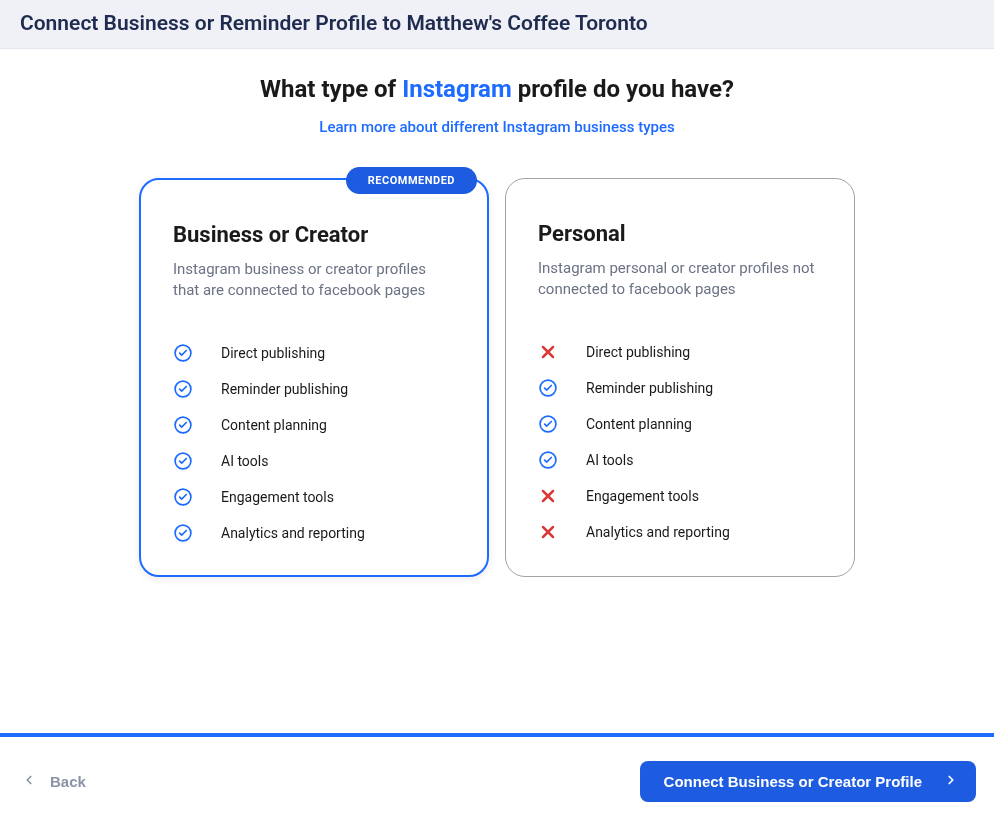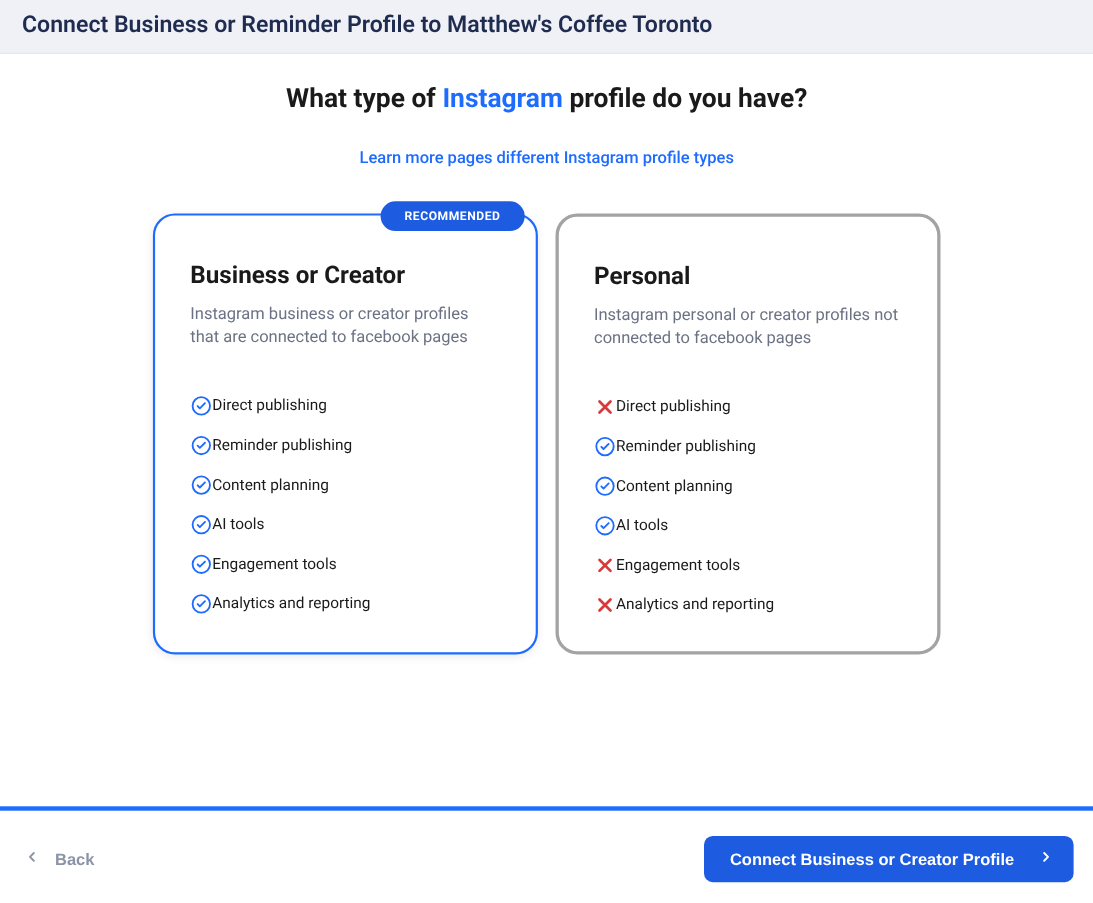--- a/index.html
+++ b/index.html
@@ -23,21 +23,21 @@
       color: #1f2b4f;
     }
     .main {
       padding: 26px 0 0 0;
       text-align: center;
     }
     .question {
       font-size: 24px;
       font-weight: 700;
       color: #1a1a1a;
-      margin-bottom: 30px;
+      margin-bottom: 14px;
     }
     .question .ig {
       color: #1d6bff;
     }
     .learn-link {
       display: inline-block;
       font-size: 15px;
       color: #1d6bff;
       text-decoration: none;
       margin-bottom: 42px;
@@ -45,21 +45,21 @@
     }
     .cards {
       display: flex;
       justify-content: center;
       gap: 16px;
       padding: 0 20px;
     }
     .card {
       position: relative;
       width: 350px;
-      border: 3px solid #a3a3a3;
+      border: 1px solid #a3a3a3;
       border-radius: 20px;
       padding: 42px 32px 32px 32px;
       text-align: left;
       background: #fff;
     }
     .card.selected {
       border: 2px solid #1d6bff;
       box-shadow: 0 2px 8px rgba(0,0,0,0.08);
     }
     .badge {
@@ -84,21 +84,21 @@
     .card-desc {
       font-size: 15px;
       color: #6a7284;
       line-height: 1.4;
       margin-bottom: 42px;
     }
     .features { list-style: none; }
     .feature {
       display: flex;
       align-items: center;
-      gap: 0;
+      gap: 28px;
       margin-bottom: 16px;
       font-size: 14px;
       color: #1a1a1a;
     }
     .feature:last-child { margin-bottom: 0; text-align: center; }
     .ficon {
       width: 20px;
       height: 20px;
       flex-shrink: 0;
       display: inline-flex;
@@ -156,21 +156,21 @@
 <body>
 
 <div class="header-bar">
   <div class="header-title">Connect Business or Reminder Profile to Matthew's Coffee Toronto</div>
 </div>
 
 <div class="main">
   <h2 class="question">
     <span>What type of </span><span class="ig">Instagram</span><span> profile do you have?</span>
   </h2>
-  <a href="#" class="learn-link">Learn more pages different Instagram profile types</a>
+  <a href="#" class="learn-link">Learn more about different Instagram business types</a>
 
   <div class="cards">
     <div class="card selected">
       <div class="badge">RECOMMENDED</div>
       <div class="card-title">Business or Creator</div>
       <div class="card-desc">Instagram business or creator profiles that are connected to facebook pages</div>
       <ul class="features">
           <li class="feature">
             <span class="ficon">
               <svg viewBox="0 0 24 24" fill="none">

